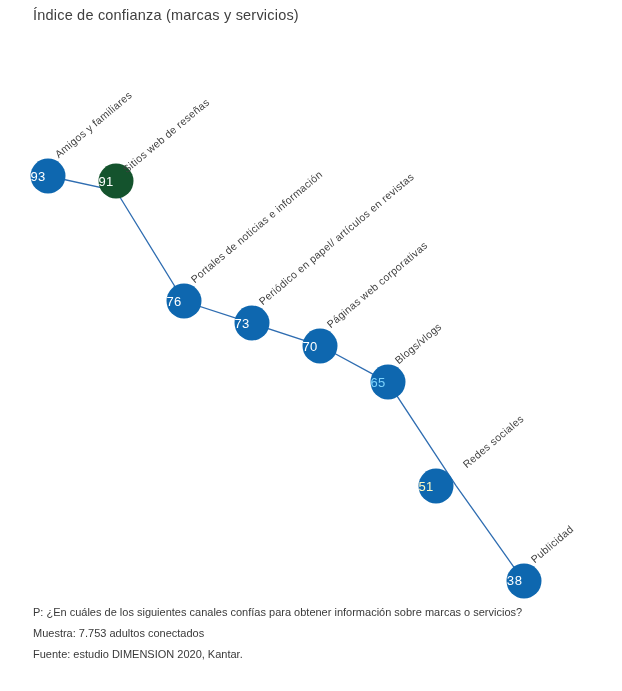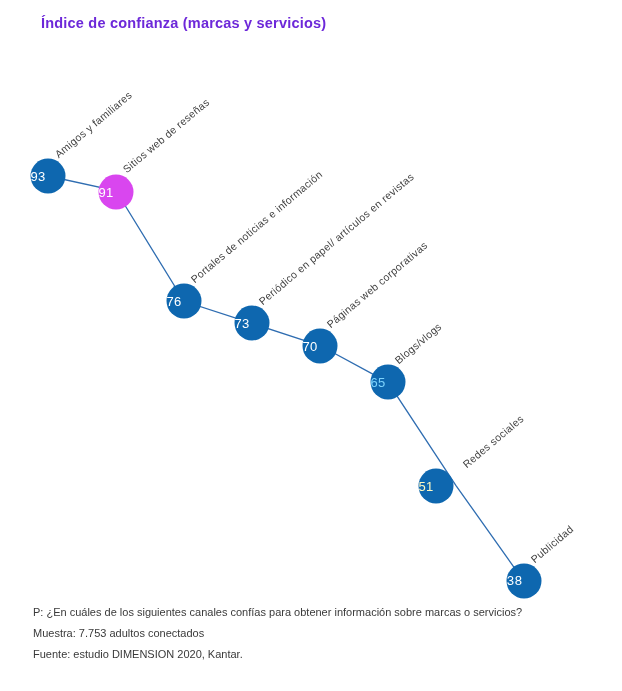--- a/index.html
+++ b/index.html
@@ -8,25 +8,25 @@
     width: 622px;
     height: 691px;
     background: #ffffff;
     font-family: "Liberation Sans", sans-serif;
     overflow: hidden;
   }
   .title {
     position: absolute;
     left: 33px;
     top: 7px;
-    margin: 8px;
+    margin: 0;
     font-size: 14.5px;
-    font-weight: bold;
+    font-weight: normal;
     letter-spacing: 0.2px;
-    color: #6d28d9;
+    color: #404040;
   }
   .chart {
     position: absolute;
     left: 0; top: 0;
     width: 622px; height: 691px;
   }
   .chart svg {
     position: absolute;
     left: 0; top: 0;
   }
@@ -73,21 +73,21 @@
   <h1 class="title">Índice de confianza (marcas y servicios)</h1>
 
   <div class="chart" id="chart">
     <svg id="line-layer" width="622" height="691" viewBox="0 0 622 691">
         <polyline points="48,176 116,190.74 184,301.29 252,323.4 320,345.51 388,382.36 456,485.54 524,581.35" fill="none" stroke="#2f6db1" stroke-width="1.3"></polyline>
       </svg>
   <div class="node" style="left: 48px; top: 176px; background: rgb(14, 103, 175); color: rgb(255, 255, 255);">
         <span>93</span>
       </div>
       <div class="pt-label" style="left: 60px; top: 148px; color: rgb(63, 63, 63); transform: rotate(-40deg);">Amigos y familiares</div>
-      <div class="node" style="left: 116px; top: 192px; background: #d946ef; color: rgb(255, 255, 255);">
+      <div class="node" style="left: 116px; top: 181px; background: #14532d; color: rgb(255, 255, 255);">
         <span>91</span>
       </div>
       <div class="pt-label" style="left: 128px; top: 162.74px; color: rgb(63, 63, 63); transform: rotate(-40deg);">Sitios web de reseñas</div>
       <div class="node" style="left: 184px; top: 301.29px; background: rgb(14, 103, 175); color: rgb(255, 255, 255);">
         <span>76</span>
       </div>
       <div class="pt-label" style="left: 196px; top: 273.29px; color: rgb(63, 63, 63); transform: rotate(-40deg);">Portales de noticias e información</div>
       <div class="node" style="left: 252px; top: 323.4px; background: rgb(14, 103, 175); color: rgb(255, 255, 255);">
         <span>73</span>
       </div>

